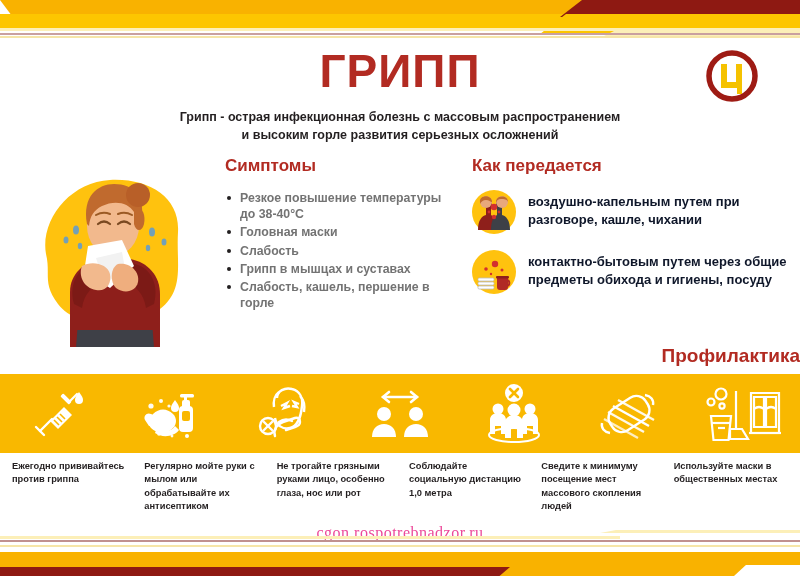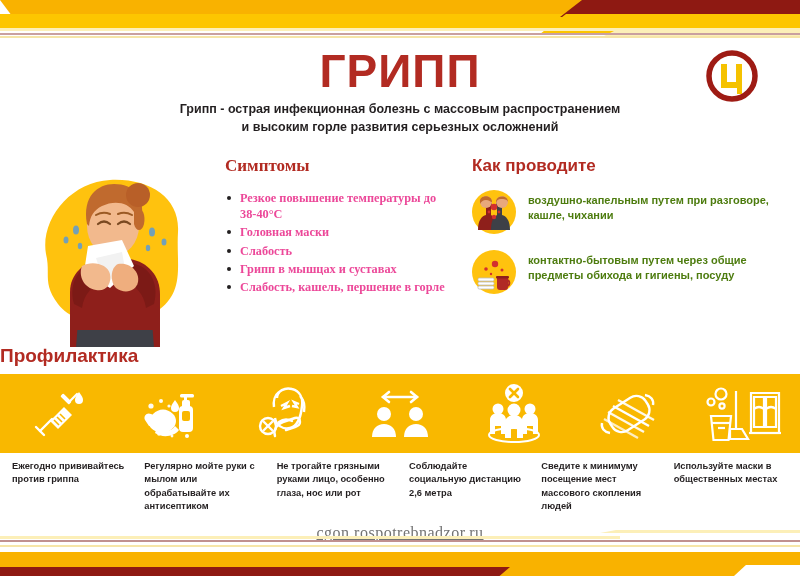--- a/index.html
+++ b/index.html
@@ -65,76 +65,75 @@
     clip-path:polygon(0 0, 100% 0, calc(100% - 14px) 100%, 0 100%);
   }
 
   
   .title{
     position:absolute;top:44px;left:0;width:800px;text-align:center;
     font-size:46px;font-weight:bold;color:#B22B22;letter-spacing:1px;
     font-family:"Liberation Sans", sans-serif;
   }
   .subtitle{
-    position:absolute;top:100px;left:100px;width:600px;text-align:center;
+    position:absolute;top:108px;left:100px;width:600px;text-align:center;
     font-size:12.5px;font-weight:bold;color:#231f20;line-height:1.45;
   }
   .subtitle div{white-space:nowrap;}
 
   .logo{position:absolute;top:48px;left:704px;width:56px;height:56px;}
 
   
   .illus{position:absolute;top:162px;left:18px;width:190px;height:185px;}
 
   
-  .sec-symptoms{position:absolute;top:156px;left:225px;width:230px;font-family:Liberation Serif, serif;}
+  .sec-symptoms{position:absolute;top:156px;left:225px;width:230px;}
   .sec-transmit{position:absolute;top:156px;left:472px;width:320px;}
   .sec-head{
     font-size:17px;font-weight:bold;color:#B22B22;margin:0 0 14px 0;
   }
   .bullets{list-style:none;margin:0;padding:0;}
   .bullets li{
     position:relative;padding-left:15px;margin-bottom:2px;
-    font-size:12.3px;font-weight:bold;color:#ec4899;line-height:1.32;
+    font-size:12.3px;font-weight:bold;color:#737373;line-height:1.32;
   }
   .bullets li::before{
     content:"";position:absolute;left:2px;top:6px;width:4px;height:4px;
     border-radius:50%;background:#231f20;
   }
 
   
   .trow{display:flex;align-items:flex-start;margin-bottom:16px;}
   .trow .ticon{flex:0 0 auto;width:44px;height:44px;margin-right:12px;}
-  .trow .ttext{font-size:11px;font-weight:bold;color:#4d7c0f;line-height:1.35;padding-top:3px;}
+  .trow .ttext{font-size:13px;font-weight:bold;color:#0f172a;line-height:1.35;padding-top:3px;}
 
   
   .prev-head{
-    position:absolute;top:345px;left:0;width:800px;text-align:left;
+    position:absolute;top:345px;left:0;width:800px;text-align:right;
     font-size:19px;font-weight:bold;color:#B22B22;
   }
   .prev-band{
     position:absolute;top:374px;left:0;width:800px;height:79px;background:#F9B800;
   }
   .prev-icons{
     position:absolute;top:374px;left:0;width:800px;height:79px;display:flex;
   }
   .prev-icons .pi{flex:1 1 0;display:flex;align-items:center;justify-content:center;}
   .prev-texts{
     position:absolute;top:460px;left:0;width:794px;display:flex;
   }
   .prev-texts .pt{
     flex:1 1 0;padding:0 8px 0 12px;
     font-size:9.3px;font-weight:bold;color:#231f20;line-height:1.45;
   }
 
   .watermark{
     position:absolute;top:524px;left:0;width:800px;text-align:center;
-    font-size:16px;color:#737373;letter-spacing:.5px;
+    font-size:16px;color:#ec4899;letter-spacing:.5px;
     font-family:"Liberation Serif", serif;
-    text-decoration:underline;
   }
 </style>
 </head>
 <body>
 
 <div class="poster">
 
   <div class="deco-top">
     <div class="bar-yellow"></div>
     <div class="bar-yellow2"></div>
@@ -206,21 +205,21 @@
     <ul class="bullets">
       <li>Резкое повышение температуры до 38-40°C</li>
       <li>Головная маски</li>
       <li>Слабость</li>
       <li>Грипп в мышцах и суставах</li>
       <li>Слабость, кашель, першение в горле</li>
     </ul>
   </div>
 
   <div class="sec-transmit">
-    <div class="sec-head">Как проводите</div>
+    <div class="sec-head">Как передается</div>
 
     <div class="trow">
       <svg class="ticon" viewBox="0 0 44 44">
         <circle cx="22" cy="22" r="22" fill="#FFC20E"></circle>
         <path d="M6 40 C6 30, 10 26, 14 25 L14 18 C10 16, 10 8, 15 8 C20 8, 21 14, 19 19 L19 25 C23 27, 25 32, 25 40 Z" fill="#8E1F1B"></path>
         <ellipse cx="14" cy="12" rx="6" ry="6" fill="#E8A87C"></ellipse>
         <path d="M8 12 C7 5, 19 4, 20 11 C20 14, 18 10, 14 10 C11 10, 9 12, 8 14 Z" fill="#C06A2E"></path>
         <path d="M38 40 C38 30, 34 26, 30 25 L30 18 C34 16, 34 8, 29 8 C24 8, 23 14, 25 19 L25 25 C21 27, 19 32, 19 40 Z" fill="#3E4047"></path>
         <ellipse cx="30" cy="12" rx="6" ry="6" fill="#E8A87C"></ellipse>
         <path d="M24 11 C25 5, 36 5, 36 12 C35 9, 32 9, 29 9 C26 9, 25 10, 24 13 Z" fill="#C06A2E"></path>
@@ -396,21 +395,21 @@
           <path d="M61 26 q5 -4 10 0"></path>
         </g>
       </svg>
     </div>
   </div>
 
   <div class="prev-texts">
     <div class="pt">Ежегодно прививайтесь против гриппа</div>
     <div class="pt">Регулярно мойте руки с мылом или обрабатывайте их антисептиком</div>
     <div class="pt">Не трогайте грязными руками лицо, особенно глаза, нос или рот</div>
-    <div class="pt">Соблюдайте социальную дистанцию 2,6 метра</div>
+    <div class="pt">Соблюдайте социальную дистанцию 1,0 метра</div>
     <div class="pt">Сведите к минимуму посещение мест массового скопления людей</div>
     <div class="pt">Используйте маски в общественных местах</div>
   </div>
 
   <div class="watermark">cgon.rospotrebnadzor.ru</div>
 
   <div class="deco-bot">
     <div class="hair-cream"></div>
     <div class="hair-cream-r"></div>
     <div class="hair-pink"></div>

